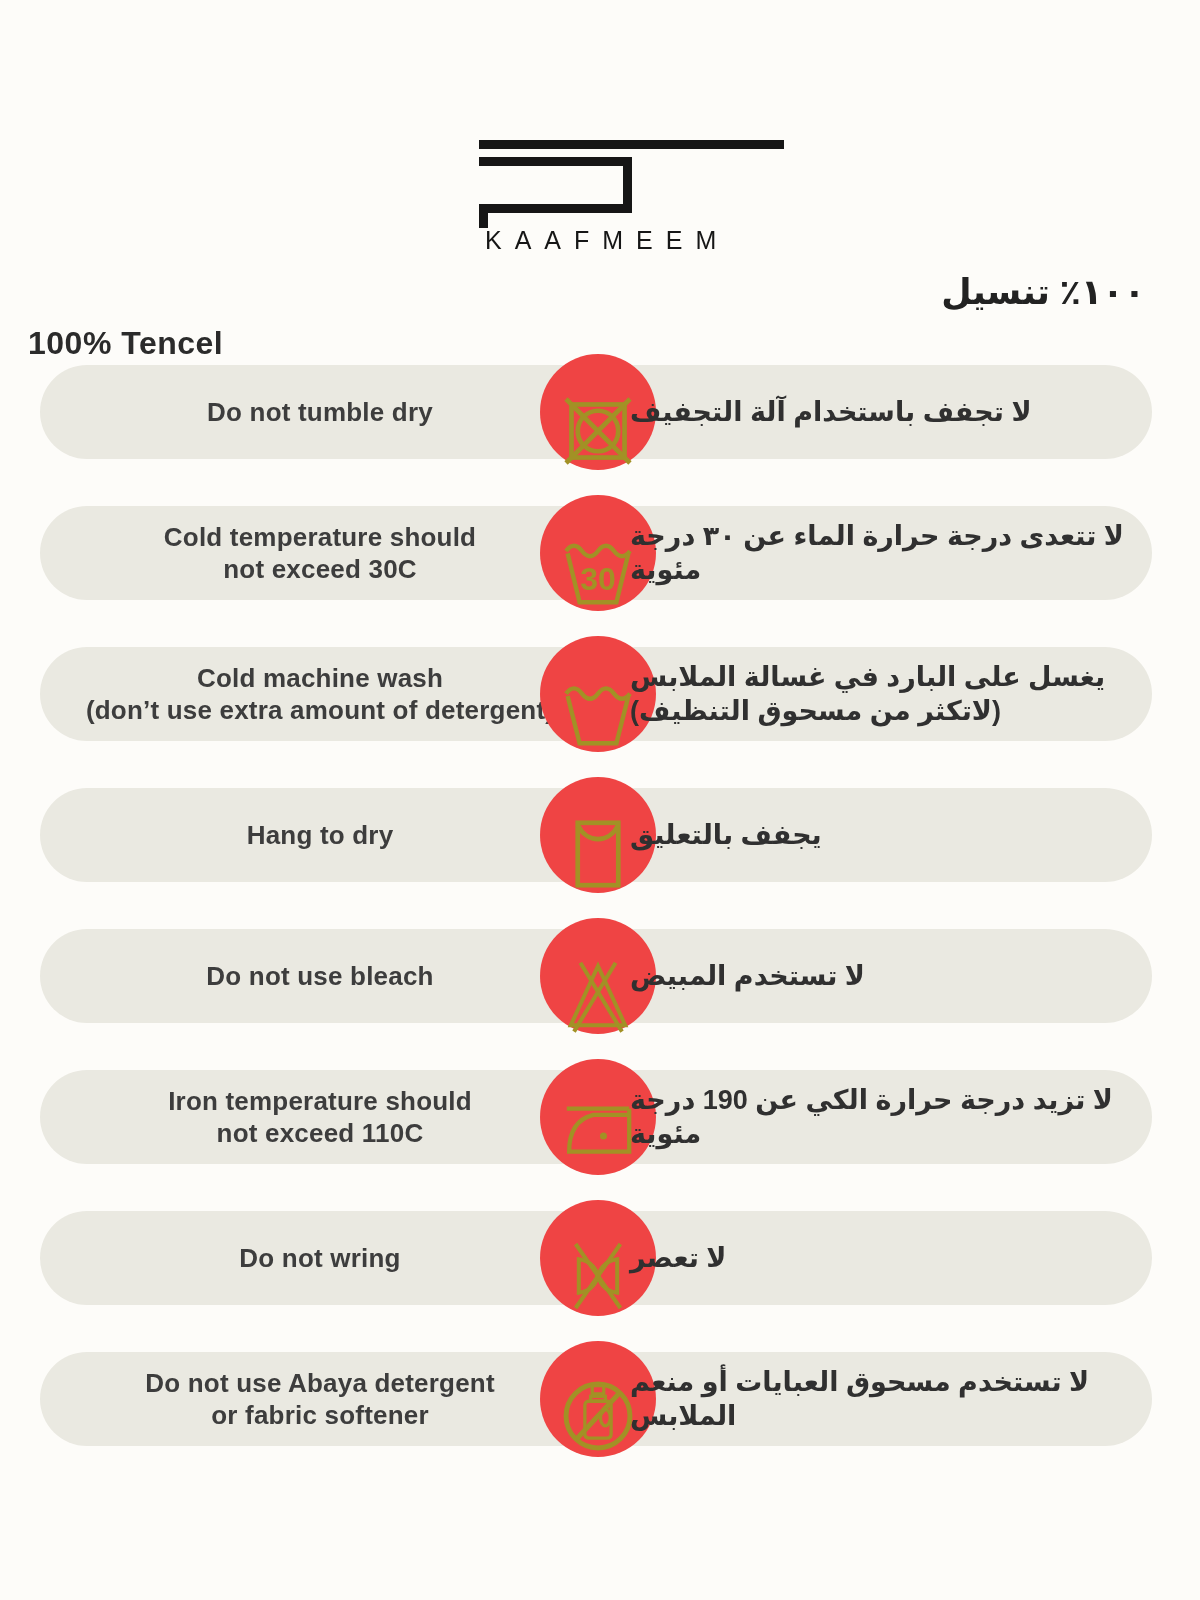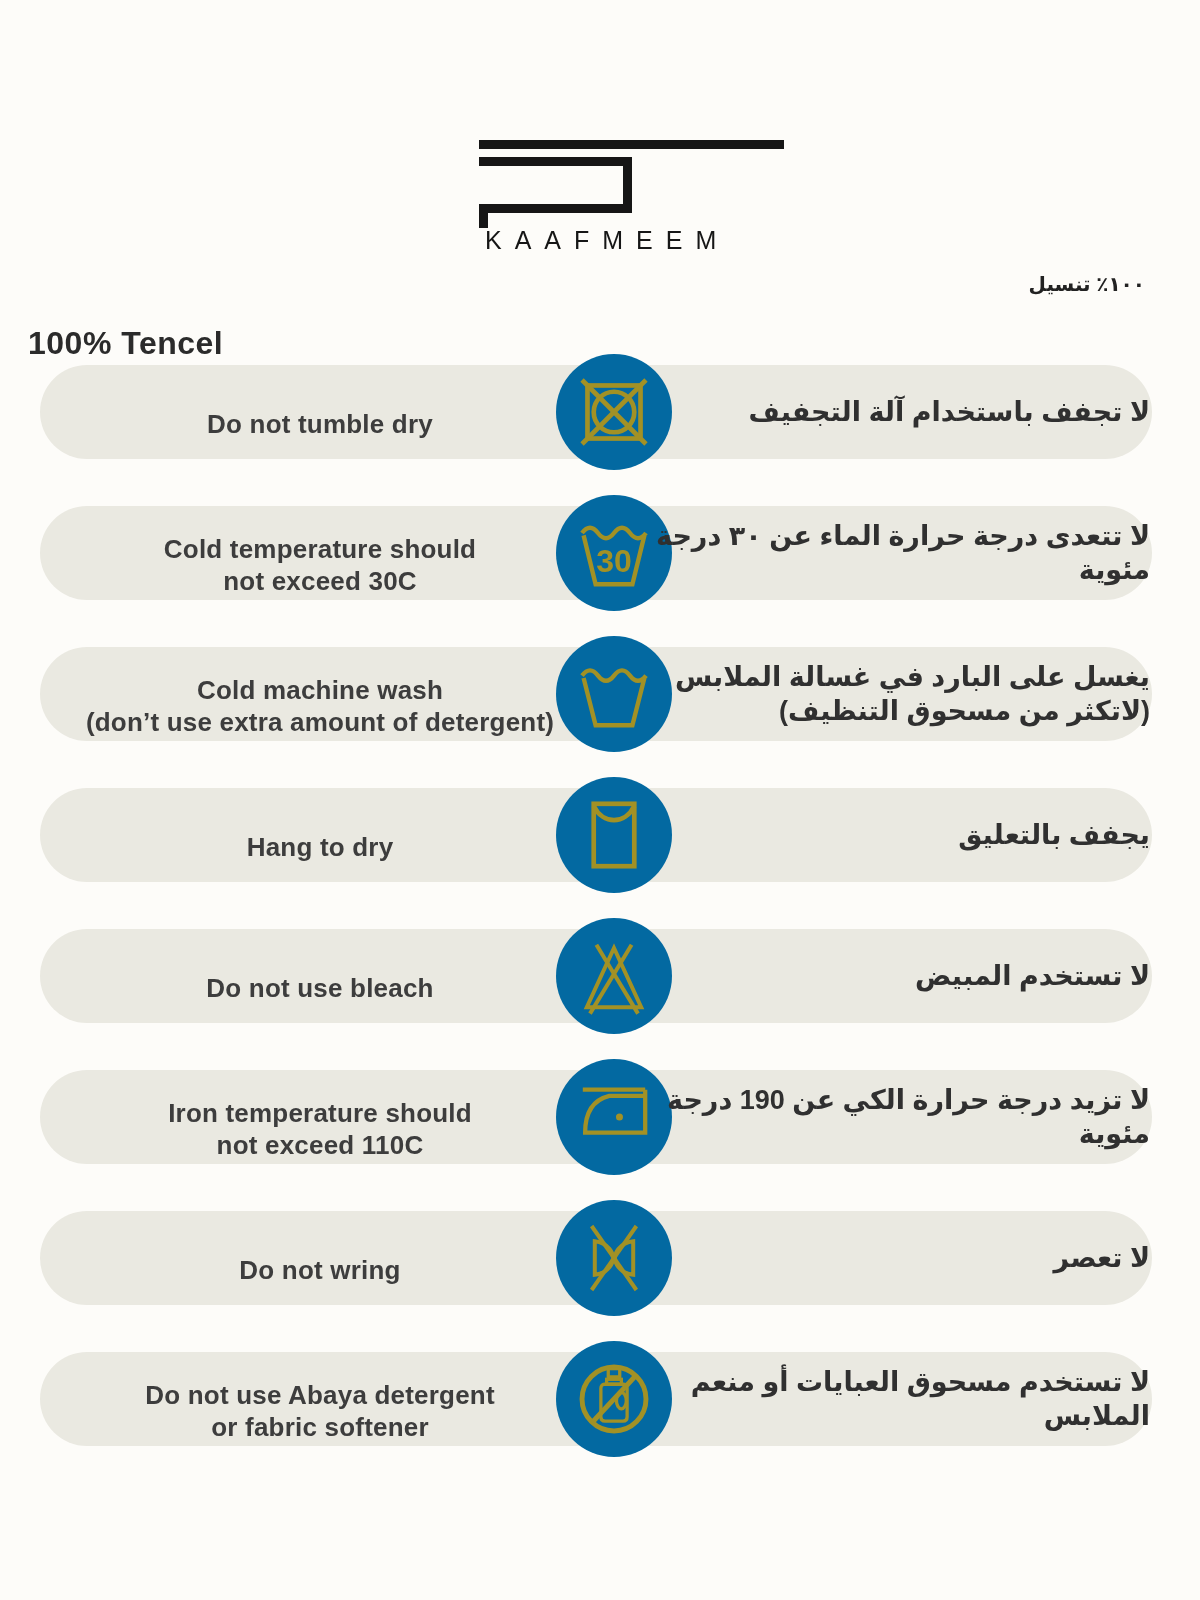--- a/index.html
+++ b/index.html
@@ -15,44 +15,44 @@
     text-align:left;font-size:25px;letter-spacing:13px;text-indent:13px;
     color:#161616;font-weight:400;
   }
   
   .material-en{
     position:absolute;left:28px;top:282px;
     font-size:32px;font-weight:700;color:#2b2b2b;letter-spacing:.5px;margin-top:43px;
   }
   .material-ar{
     position:absolute;right:55px;top:272px;direction:rtl;
-    font-size:20px;font-weight:700;color:#222;text-align:center;
+    font-size:35px;font-weight:700;color:#222;text-align:center;
   }
   
   .rows{
     position:absolute;left:40px;top:365px;width:1112px;
     display:flex;flex-direction:column;gap:47px;
   }
   .row{
     position:relative;height:94px;background:#eae9e1;border-radius:47px;
   }
   .row-en{
     position:absolute;left:0;width:560px;top:50%;transform:translateY(-50%);
     text-align:center;font-size:26px;font-weight:700;color:#3d3d3d;
-    line-height:32px;white-space:pre-line;letter-spacing:.2px;margin-top:12px;
+    line-height:32px;white-space:pre-line;letter-spacing:.2px;
   }
   .row-ar{
     position:absolute;left:590px;width:520px;top:50%;transform:translateY(-50%);
-    direction:rtl;text-align:right;font-size:27px;font-weight:700;color:#303030;
+    direction:rtl;text-align:left;font-size:27px;font-weight:700;color:#303030;
     line-height:34px;white-space:pre-line;
   }
   .icon-circle{
-    position:absolute;left:516px;top:50%;transform:translateY(-50%);
-    width:116px;height:116px;border-radius:50%;background:#0369a1;
-    display:flex;align-items:center;justify-content:center;
+    position:absolute;left:500px;top:50%;transform:translateY(-50%);
+    width:116px;height:116px;border-radius:50%;background:#ef4444;
+    display:flex;align-items:flex-end;justify-content:center;
   }
   .icon-circle svg{display:block;}
   .care-svg{stroke:#a29125;fill:none;}
   .care-svg text{stroke:none;fill:#a29125;font-family:"Liberation Sans","DejaVu Sans",sans-serif;font-weight:700;}
 </style>
 </head>
 <body>
 
 <svg class="logo-mark" width="305" height="90" viewBox="0 0 305 90">
   <g fill="#161616">

